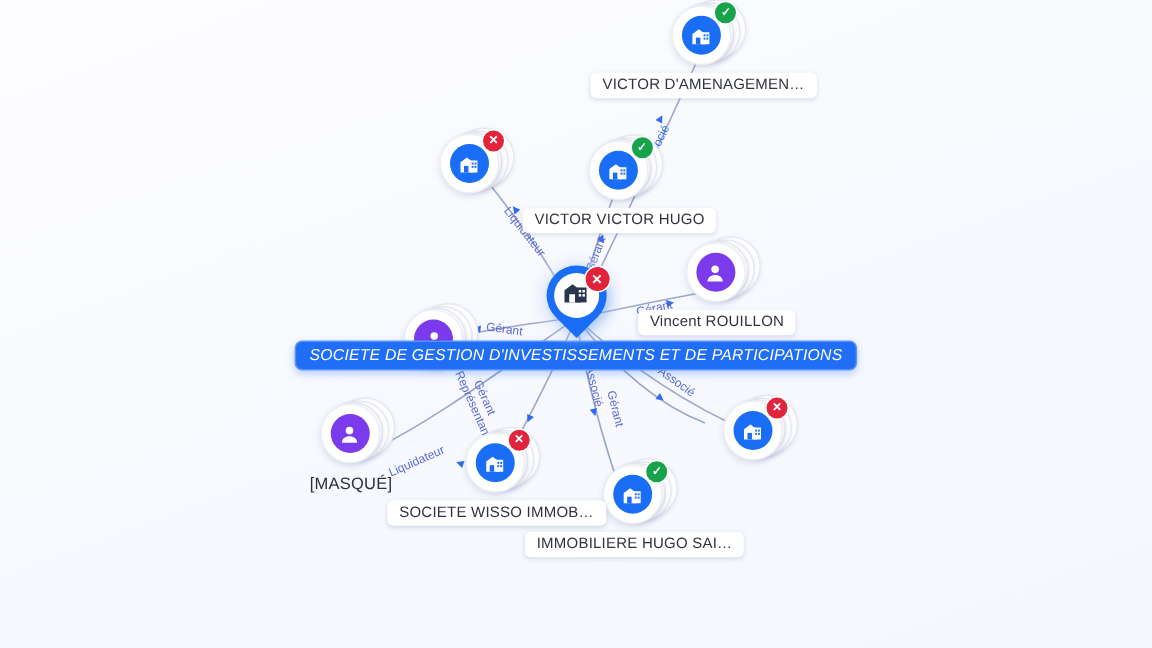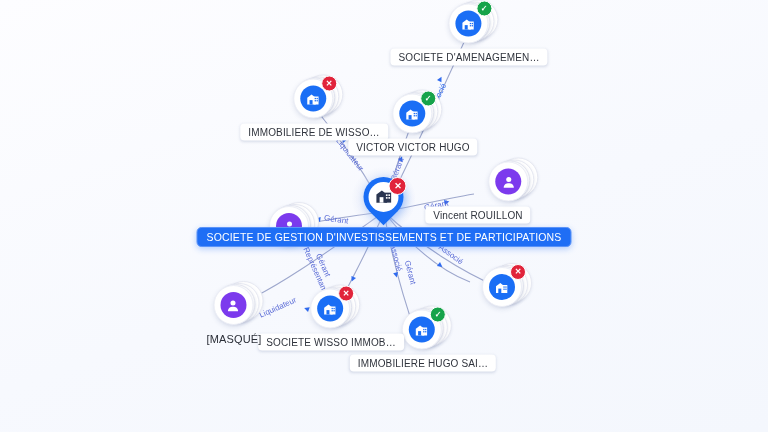--- a/index.html
+++ b/index.html
@@ -244,21 +244,21 @@
             <rect x="9.4" y="7.4" width="1.3" height="1.3" fill="#1a6ef5"></rect>
             <rect x="11.3" y="7.4" width="1.3" height="1.3" fill="#1a6ef5"></rect>
             <rect x="9.4" y="9.6" width="1.3" height="1.3" fill="#1a6ef5"></rect>
             <rect x="11.3" y="9.6" width="1.3" height="1.3" fill="#1a6ef5"></rect>
             <rect x="4.3" y="9.6" width="3" height="4.4" fill="#1a6ef5"></rect>
           </svg>
         </div>
       </div>
       <div class="badge ok">✓</div>
     </div>
-    <div class="label">SOCIETE D'AMENAGEMEN…</div>
+    <div class="label">VICTOR D'AMENAGEMEN…</div>
   </div>
 
   <div class="node" style="left:314px; top:109px;">
     <div class="stack">
       <div class="card c3"></div>
       <div class="card c2"></div>
       <div class="card c1"></div>
       <div class="face">
         <div class="glyph company">
           <svg width="16" height="16" viewBox="0 0 16 16" fill="none">
@@ -267,21 +267,20 @@
             <rect x="9.4" y="7.4" width="1.3" height="1.3" fill="#1a6ef5"></rect>
             <rect x="11.3" y="7.4" width="1.3" height="1.3" fill="#1a6ef5"></rect>
             <rect x="9.4" y="9.6" width="1.3" height="1.3" fill="#1a6ef5"></rect>
             <rect x="11.3" y="9.6" width="1.3" height="1.3" fill="#1a6ef5"></rect>
             <rect x="4.3" y="9.6" width="3" height="4.4" fill="#1a6ef5"></rect>
           </svg>
         </div>
       </div>
       <div class="badge err">✕</div>
     </div>
-    <div class="label">IMMOBILIERE DE WISSO…</div>
   </div>
 
   <div class="node" style="left:413px; top:124px;">
     <div class="stack">
       <div class="card c3"></div>
       <div class="card c2"></div>
       <div class="card c1"></div>
       <div class="face">
         <div class="glyph company">
           <svg width="16" height="16" viewBox="0 0 16 16" fill="none">
@@ -293,21 +292,21 @@
             <rect x="11.3" y="9.6" width="1.3" height="1.3" fill="#1a6ef5"></rect>
             <rect x="4.3" y="9.6" width="3" height="4.4" fill="#1a6ef5"></rect>
           </svg>
         </div>
       </div>
       <div class="badge ok">✓</div>
     </div>
     <div class="label">VICTOR VICTOR HUGO</div>
   </div>
 
-  <div class="node" style="left:478px; top:192px;align-items:flex-end;">
+  <div class="node" style="left:478px; top:192px;">
     <div class="stack">
       <div class="card c3"></div>
       <div class="card c2"></div>
       <div class="card c1"></div>
       <div class="face">
         <div class="glyph person">
           <svg width="15" height="15" viewBox="0 0 16 16" fill="#fff">
             <circle cx="8" cy="5.4" r="2.7"></circle>
             <path d="M2.6 14c0-3 2.5-4.6 5.4-4.6s5.4 1.6 5.4 4.6z"></path>
           </svg>
@@ -378,21 +377,21 @@
             <rect x="11.3" y="9.6" width="1.3" height="1.3" fill="#1a6ef5"></rect>
             <rect x="4.3" y="9.6" width="3" height="4.4" fill="#1a6ef5"></rect>
           </svg>
         </div>
       </div>
       <div class="badge err">✕</div>
     </div>
     <div class="label">SOCIETE WISSO IMMOB…</div>
   </div>
 
-  <div class="node" style="left:234px; top:316px;">
+  <div class="node" style="left:234px; top:300px;">
     <div class="stack">
       <div class="card c3"></div>
       <div class="card c2"></div>
       <div class="card c1"></div>
       <div class="face">
         <div class="glyph person">
           <svg width="15" height="15" viewBox="0 0 16 16" fill="#fff">
             <circle cx="8" cy="5.4" r="2.7"></circle>
             <path d="M2.6 14c0-3 2.5-4.6 5.4-4.6s5.4 1.6 5.4 4.6z"></path>
           </svg>
@@ -430,16 +429,16 @@
             <rect x="9.6" y="7" width="1.4" height="1.4" fill="#fff"></rect>
             <rect x="11.7" y="7" width="1.4" height="1.4" fill="#fff"></rect>
             <rect x="9.6" y="9.3" width="1.4" height="1.4" fill="#fff"></rect>
             <rect x="11.7" y="9.3" width="1.4" height="1.4" fill="#fff"></rect>
             <rect x="4.3" y="9.4" width="3.2" height="4.6" fill="#fff"></rect>
           </svg>
         </div>
       </div>
       <div class="badge err" style="right:0px; top:0px; width:16px; height:16px; font-size:9px;">✕</div>
     </div>
-    <div class="label selected" style="margin-top:-2px;">SOCIETE DE GESTION D'INVESTISSEMENTS ET DE PARTICIPATIONS</div>
+    <div class="label selected" style="margin-top:-2px;font-style:italic;">SOCIETE DE GESTION D'INVESTISSEMENTS ET DE PARTICIPATIONS</div>
   </div>
 
 </div>
 
 </body></html>

